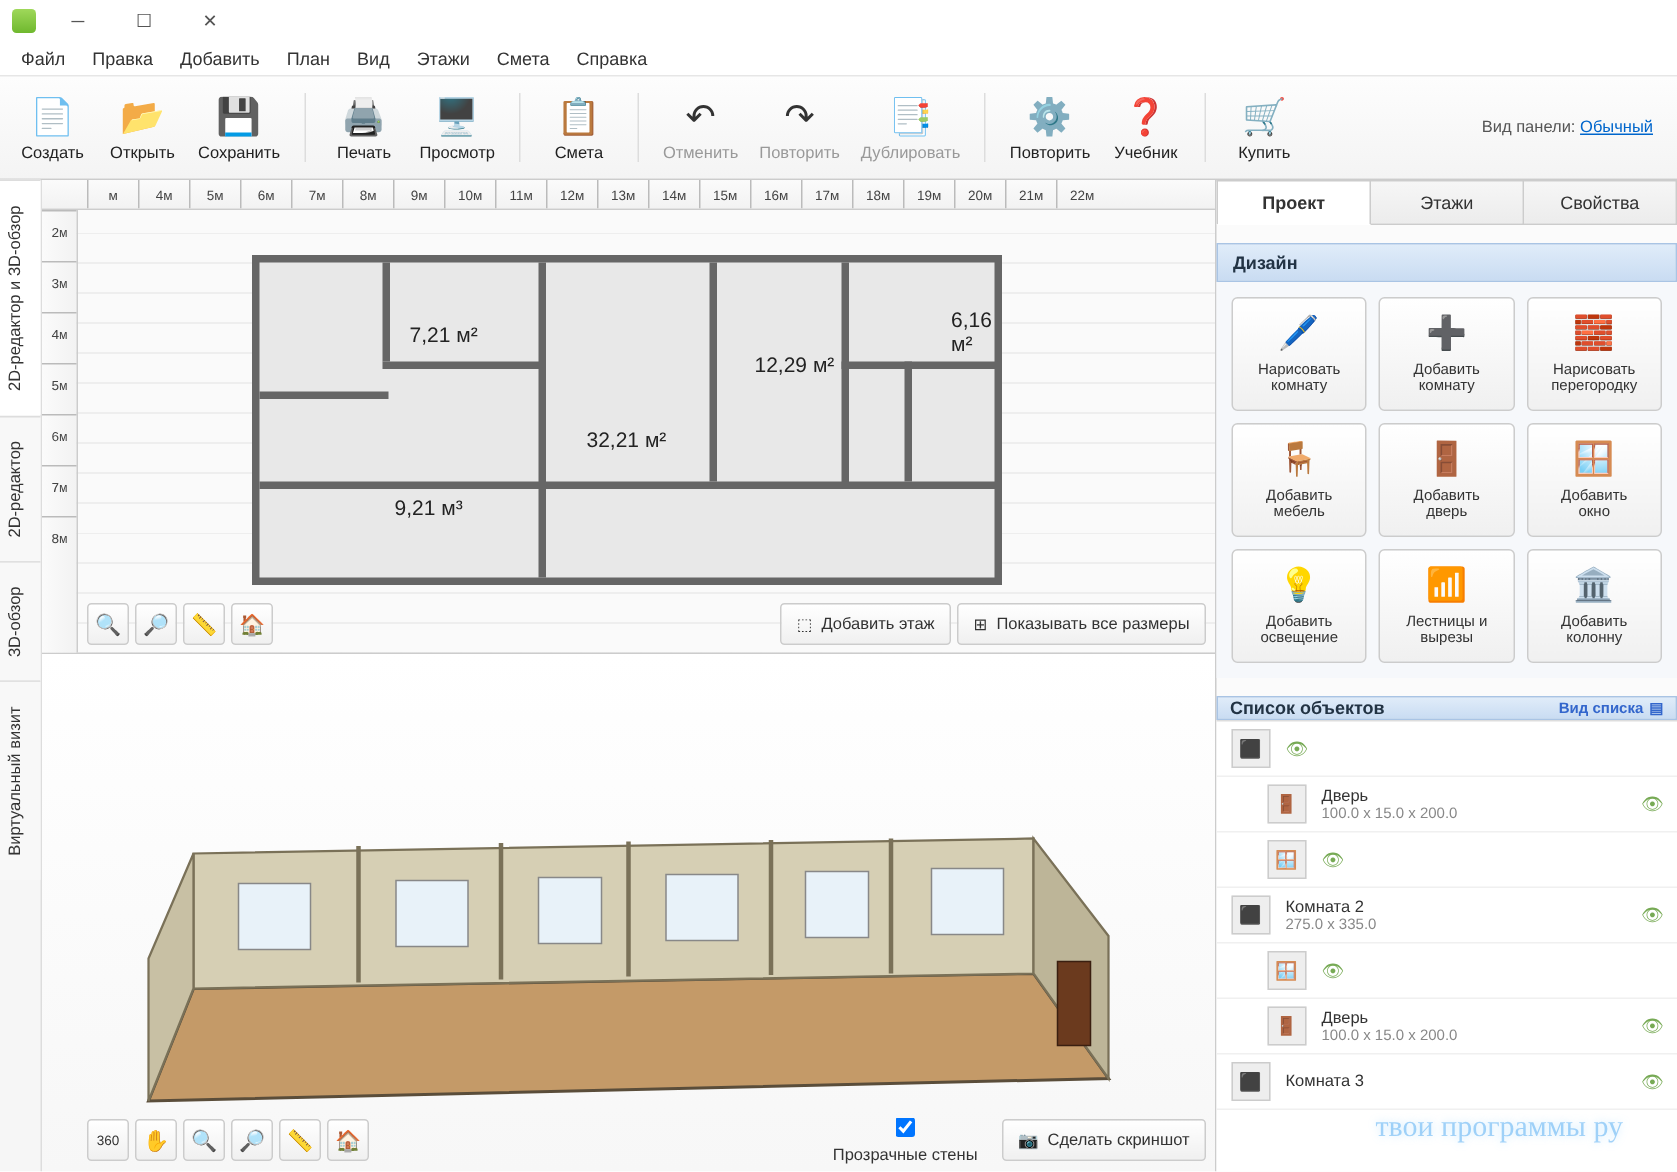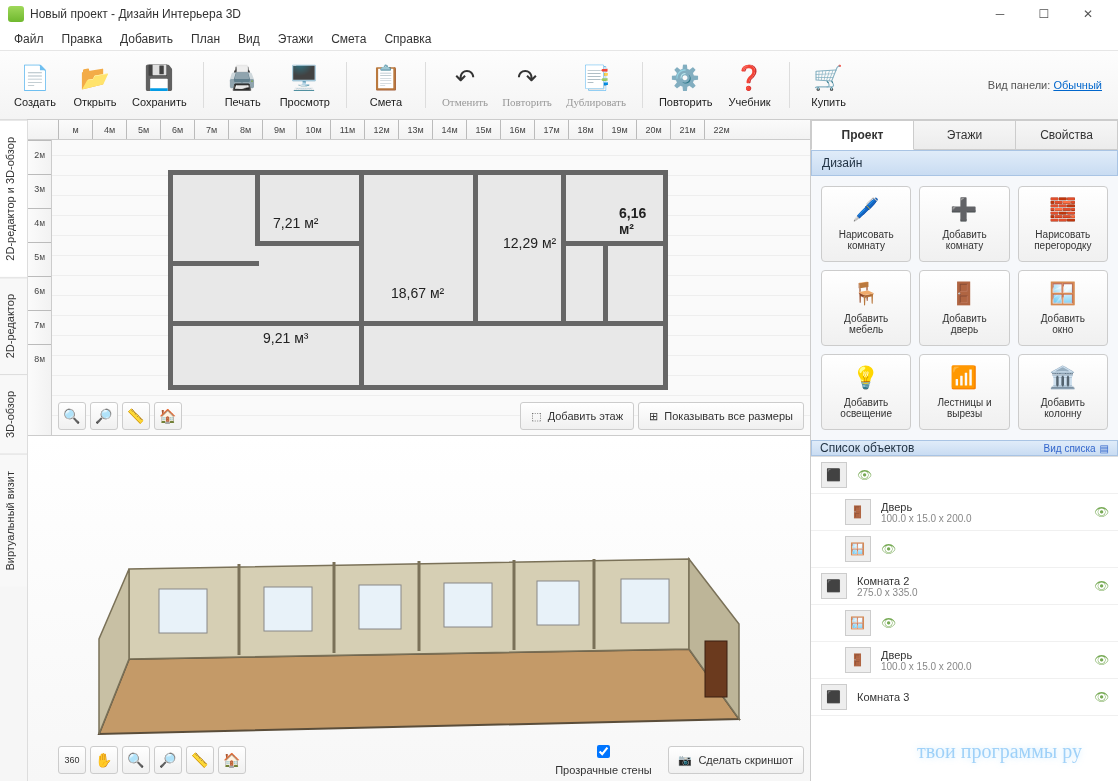--- a/index.html
+++ b/index.html
@@ -10,21 +10,21 @@
 .titlebar .title { flex: 1; font-size: 12px; }
 .winbtn { width: 44px; height: 28px; display: flex; align-items: center; justify-content: center; color: #555; }
 
 .menubar { height: 22px; display: flex; align-items: center; padding: 0 6px; gap: 2px; }
 .menubar span { padding: 2px 8px; cursor: default; }
 
 .toolbar { height: 70px; display: flex; align-items: center; padding: 4px 6px; gap: 2px; border-top: 1px solid #e6e6e6; border-bottom: 1px solid #ccc; background: linear-gradient(#fdfdfd,#f4f4f4); }
 .tbtn { display: flex; flex-direction: column; align-items: center; justify-content: center; padding: 4px 6px; min-width: 58px; border-radius: 3px; cursor: pointer; }
 .tbtn .ic { width: 32px; height: 32px; margin-bottom: 2px; display:flex; align-items:center; justify-content:center; }
 .tbtn span { font-size: 11px; color: #222; }
-.tbtn.dim span { color:#999;font-family:Liberation Serif, serif; }
+.tbtn.dim span { color:#999; }
 .tsep { width: 1px; height: 46px; background: #ddd; margin: 0 8px; }
 .panel-mode { margin-left: auto; font-size: 11px; color: #555; padding-right: 10px; }
 .panel-mode a { color:#0066cc; text-decoration: underline; cursor:pointer; }
 
 .workspace { display: flex; height: calc(781px - 28px - 22px - 70px); }
 .side-tabs { width: 28px; background: #f6f6f6; border-right: 1px solid #ddd; display: flex; flex-direction: column; }
 .stab { flex: 0 0 auto; writing-mode: vertical-rl; transform: rotate(180deg); padding: 16px 4px; font-size: 11px; text-align: center; border-bottom: 1px solid #ddd; background:#f8f8f8; cursor:pointer; }
 .stab.active { background: #fff; }
 
 .canvas-area { flex: 1; display: flex; flex-direction: column; position: relative; }
@@ -47,21 +47,21 @@
 
 .bottom-toolbar { position:absolute; bottom:6px; left:30px; right:6px; height:30px; display:flex; align-items:center; gap:4px;}
 .bottom-toolbar .chk { margin-left:auto; display:flex; align-items:center; gap:6px; font-size:11px;flex-direction:column;}
 
 .right-panel { width: 308px; border-left:1px solid #ccc; background:#fbfbfb; display:flex; flex-direction:column;}
 .rtabs { height:30px; display:flex;}
 .rtab { flex:1; display:flex; align-items:center; justify-content:center; font-size:12px; border:1px solid #ccc; border-left:none; background:linear-gradient(#f6f6f6,#ececec); cursor:pointer;}
 .rtab:first-child{border-left:1px solid #ccc;}
 .rtab.active { background:#fff; border-bottom-color:#fff; font-weight:600;}
 
-.section-h { background: linear-gradient(#e0ecf9,#c9dcf2); border:1px solid #a9c4e4; padding:5px 10px; font-size:12px; font-weight:400; color:#234;}
+.section-h { background: linear-gradient(#e0ecf9,#c9dcf2); border:1px solid #a9c4e4; padding:5px 10px; font-size:12px; font-weight:700; color:#234;margin-top:12px;}
 .tool-grid { display:grid; grid-template-columns: repeat(3,1fr); gap:8px; padding:10px; background:#f6f8fb;}
 .tool-cell { height:76px; background:linear-gradient(#fff,#f0f0f0); border:1px solid #ccc; border-radius:4px; display:flex; flex-direction:column; align-items:center; justify-content:center; gap:4px; cursor:pointer; font-size:10px; text-align:center; padding:4px;}
 .tool-cell .tic { width:28px; height:28px; }
 
 .list-header { display:flex; justify-content:space-between; padding:0 8px;}
 .list-mode { font-size:10px; color:#36c; display:flex; align-items:center; gap:4px;}
 .obj-list { flex:1; overflow-y:auto; background:#fff; border-top:1px solid #ddd;}
 .obj-item { display:flex; align-items:center; padding:5px 10px; gap:10px; border-bottom:1px solid #f0f0f0; cursor:pointer;}
 .obj-item .thumb{ width:26px; height:26px; background:#eee; border:1px solid #ccc; display:flex; align-items:center; justify-content:center;}
 .obj-item .meta{ flex:1; }
@@ -70,21 +70,20 @@
 .obj-item .eye{ width:14px; height:14px; color:#7a5;}
 .obj-item.sub{ padding-left:34px;}
 
 .watermark { position: fixed; right: 36px; bottom: 18px; font-size: 20px; color: rgba(60,160,240,0.45); font-family: Georgia, serif; pointer-events:none; text-shadow: 0 0 6px rgba(120,200,255,0.4); margin-left: 24px;}
 </style>
 </head>
 <body>
 
 <div class="titlebar">
   <div class="icon"></div>
-  <div class="title">Новый проект - Дизайн Интерьера 3D</div>
   <div class="winbtn">─</div>
   <div class="winbtn">☐</div>
   <div class="winbtn">✕</div>
 </div>
 
 <div class="menubar" id="menubar">
     <span>Файл</span>
     <span>Правка</span>
     <span>Добавить</span>
     <span>План</span>
@@ -201,23 +200,23 @@
         <div class="wall" style="left:82px;top:66px;width:108px;height:5px;"></div>
         <div class="wall" style="left:186px;top:0;width:5px;height:210px;"></div>
         <div class="wall" style="left:300px;top:0;width:5px;height:146px;"></div>
         <div class="wall" style="left:0;top:86px;width:86px;height:5px;"></div>
         <div class="wall" style="left:388px;top:0;width:5px;height:150px;"></div>
         <div class="wall" style="left:388px;top:66px;width:104px;height:5px;"></div>
         <div class="wall" style="left:430px;top:66px;width:5px;height:80px;"></div>
         <div class="wall" style="left:0;top:146px;width:492px;height:5px;"></div>
         <div id="roomlabels">
             <div class="room-label" style="left: 100px; top: 40px;">7,21 м²</div>
-            <div class="room-label" style="left: 218px; top: 110px;">18,67 м²</div>
+            <div class="room-label" style="left: 218px; top: 110px;">32,21 м²</div>
             <div class="room-label" style="left: 330px; top: 60px;">12,29 м²</div>
-            <div class="room-label" style="left: 446px; top: 30px; font-weight: bold;">6,16 м²</div>
+            <div class="room-label" style="left: 461px; top: 30px;">6,16 м²</div>
             <div class="room-label" style="left: 90px; top: 155px;">9,21 м³</div>
           </div>
       </div>
       <div class="plan-toolbar">
         <div class="mini-btn">🔍</div>
         <div class="mini-btn">🔎</div>
         <div class="mini-btn">📏</div>
         <div class="mini-btn">🏠</div>
         <div class="spacer"></div>
         <div class="plan-action">

